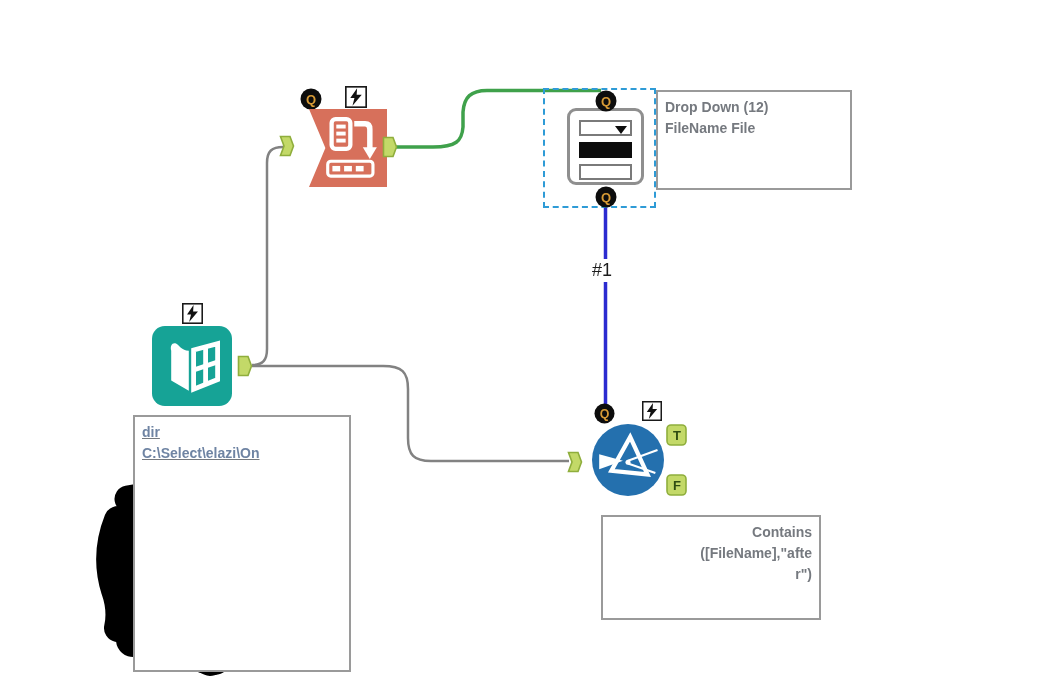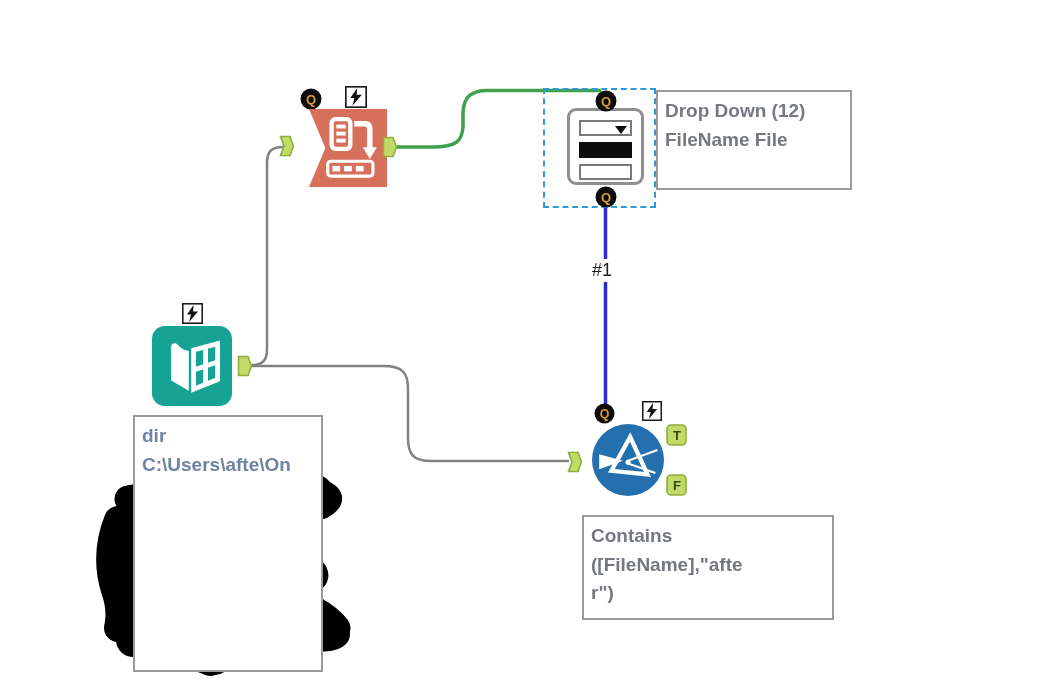--- a/index.html
+++ b/index.html
@@ -10,21 +10,21 @@
   .abs{position:absolute;}
   svg{display:block;}
   
   #wires{position:absolute;left:0;top:0;width:1043px;height:695px;pointer-events:none;}
   #wires path{pointer-events:stroke;}
   
   .tool{cursor:pointer;}
   
   .annotation{
     background:#ffffff;border:2px solid #9a9a9a;box-sizing:border-box;
-    padding:5px 7px;font-weight:bold;font-size:19px;line-height:1.5;
+    padding:5px 7px;font-weight:bold;font-size:14px;line-height:1.5;
     color:#75797f;cursor:pointer;
   }
   .annotation .line{white-space:nowrap;}
   .dir-text{color:#6f84a3;}
   
   .selection-box{
     border:2px dashed #2e9bd6;box-sizing:border-box;background:transparent;
   }
   
   .dd-icon{
@@ -138,23 +138,23 @@
       <path d="M46 31 C 37 31 34 24 30 22 C 25 20.5 22.5 25 24 31 L 24 68 L 46 81 Z" fill="#ffffff"></path>
       <polygon points="52,30 82,22 82,67 52,79" fill="none" stroke="#ffffff" stroke-width="6"></polygon>
       <line x1="67" y1="26" x2="67" y2="73" stroke="#ffffff" stroke-width="6"></line>
       <line x1="52" y1="55" x2="82" y2="45" stroke="#ffffff" stroke-width="6"></line>
     </svg>
   </div>
   <svg class="abs" style="left:237px;top:355px;" width="16" height="22" viewBox="0 0 16 22">
     <polygon points="1.5,1.5 11,1.5 14.5,11 11,20.5 1.5,20.5" fill="#c3d968" stroke="#8fae3c" stroke-width="1.6"></polygon>
   </svg>
 
-  <div class="abs annotation" style="left:133px;top:415px;width:190px;height:257px;">
+  <div class="abs annotation" style="left:133px;top:415px;width:218px;height:257px;text-decoration:underline;">
     <div class="line dir-text">dir</div>
-    <div class="line dir-text">C:\Users\afte\On</div>
+    <div class="line dir-text">C:\Select\elazi\On</div>
   </div>
 
   <svg class="abs" style="left:594px;top:403px;" width="21" height="21" viewBox="0 0 22 22">
     <circle cx="11" cy="11" r="10.5" fill="#0d0d0d"></circle>
     <text x="11" y="16" text-anchor="middle" font-size="13" font-weight="bold" fill="#d79a35" font-family="Liberation Sans, sans-serif">Q</text>
   </svg>
   <svg class="abs" style="left:642px;top:401px;" width="20" height="20" viewBox="0 0 20 20">
     <rect x="0.75" y="0.75" width="18.5" height="18.5" fill="#ffffff" stroke="#1a1a1a" stroke-width="1.5"></rect>
     <polygon points="11,2 4.8,11 8.6,11 6.8,18 15.2,8 10.6,8" fill="#111111"></polygon>
   </svg>
@@ -173,19 +173,19 @@
   </svg>
   <svg class="abs" style="left:666px;top:424px;" width="22" height="22" viewBox="0 0 22 22">
     <rect x="1" y="1" width="19" height="20" rx="4" fill="#c3d968" stroke="#8fae3c" stroke-width="1.6"></rect>
     <text x="11" y="16" text-anchor="middle" font-size="13" font-weight="bold" fill="#2f4d12" font-family="Liberation Sans, sans-serif">T</text>
   </svg>
   <svg class="abs" style="left:666px;top:474px;" width="22" height="22" viewBox="0 0 22 22">
     <rect x="1" y="1" width="19" height="20" rx="4" fill="#c3d968" stroke="#8fae3c" stroke-width="1.6"></rect>
     <text x="11" y="16" text-anchor="middle" font-size="13" font-weight="bold" fill="#2f4d12" font-family="Liberation Sans, sans-serif">F</text>
   </svg>
 
-  <div class="abs annotation" style="left:582px;top:515px;width:252px;height:105px;">
+  <div class="abs annotation" style="left:601px;top:515px;width:220px;height:105px;text-align:right;">
     <div class="line">Contains</div>
     <div class="line">([FileName],"afte</div>
     <div class="line">r")</div>
   </div>
 
 </div>
 
 </body></html>

